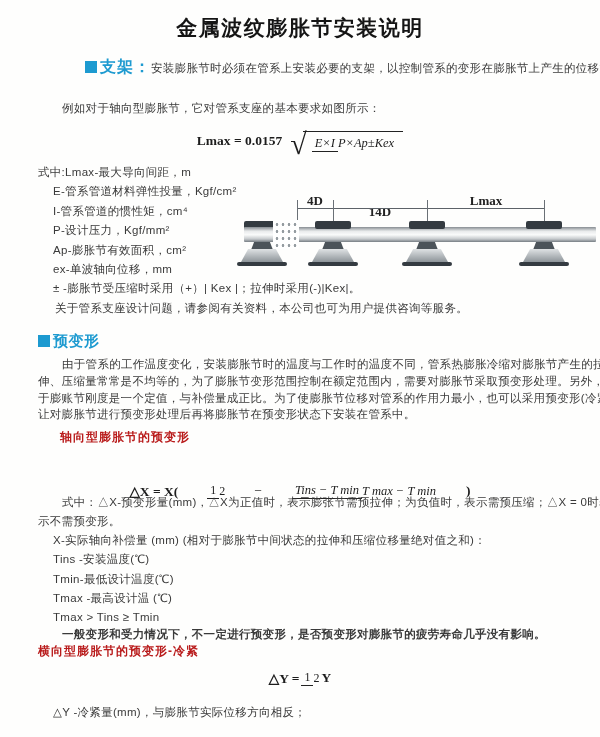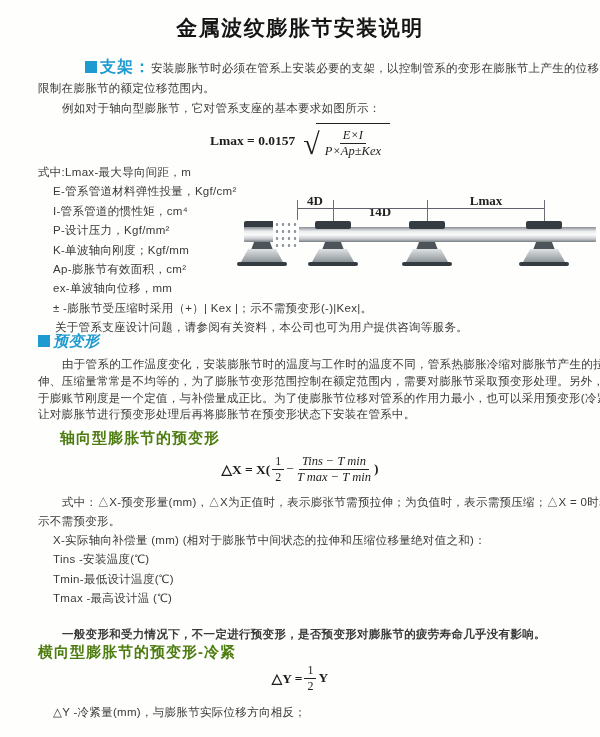--- a/index.html
+++ b/index.html
@@ -7,29 +7,29 @@
     width:600px;height:737px;background:#fdfdfb;overflow:hidden;
     font-family:"Liberation Sans",sans-serif;color:#3c3c3c;position:relative;
   }
   .page{position:absolute;inset:0;background:#fefefd;}
   .abs{position:absolute;white-space:nowrap;}
   .title{top:14px;left:0;width:600px;text-align:center;font-size:21px;font-weight:bold;
          color:#151515;letter-spacing:1.5px;}
   .body-txt{font-size:11.5px;color:#3a3a3a;letter-spacing:0.3px;}
   .sq{display:inline-block;width:12px;height:12px;background:#1d9ad0;margin-right:3px;vertical-align:-1px;}
   .inline-head{font-size:16px;font-weight:bold;color:#1d9ad0;letter-spacing:1px;margin-right:0;}
-  .sec-head{font-size:15px;font-weight:bold;color:#1d9ad0;letter-spacing:0.5px;font-style:italic;}
-  .sub-head{font-size:15px;font-weight:bold;color:#4d7c0f;letter-spacing:1px;}
+  .sec-head{font-size:15px;font-weight:bold;color:#1d9ad0;letter-spacing:0.5px;}
+  .sub-head{font-size:12px;font-weight:bold;color:#b91c1c;letter-spacing:1px;}
 
   
   .formula{position:absolute;left:0;width:600px;display:flex;justify-content:center;align-items:center;
            font-family:"Liberation Serif",serif;color:#1d1d1d;font-size:13.5px;white-space:nowrap;}
   .fb{font-weight:bold;}
   .it{font-style:italic;}
-  .frac{display:inline-flex;flex-direction:column;align-items:center;line-height:1.2;font-size:12.5px;margin:0 3px;justify-content:center;}
+  .frac{display:inline-flex;flex-direction:row;align-items:center;line-height:1.2;font-size:12.5px;margin:0 3px;justify-content:center;}
   .frac>:first-child{border-bottom:1.2px solid #222;padding:0 3px 0 3px;}
   .frac.sm{font-size:12px;margin:0 2px;}
   .radical{font-size:30px;font-weight:normal;line-height:0.85;margin:0 -4px 0 8px;transform:translateY(3px);}
   .radicand{border-top:1.4px solid #222;display:inline-block;padding:3px 6px 0 6px;}
 
   
   .defs{line-height:19.4px;}
   .defs .ind{margin-left:15px;}
   .defs .ind2{margin-left:17px;}
   .defs2{line-height:19.3px;}
@@ -62,43 +62,41 @@
 </head>
 <body>
 
 <div class="page">
 
   <div class="abs title">金属波纹膨胀节安装说明</div>
 
   <div class="abs body-txt" style="top:57px;left:85px;">
     <span class="sq"></span><span class="inline-head">支架：</span><span>安装膨胀节时必须在管系上安装必要的支架，以控制管系的变形在膨胀节上产生的位移方向并</span>
   </div>
-  <div class="abs body-txt" style="top:81px;left:38px;">限制在膨胀节的额定位移范围内。</div>
   <div class="abs body-txt" style="top:101px;left:62px;">例如对于轴向型膨胀节，它对管系支座的基本要求如图所示：</div>
 
   <div class="formula" style="top:120px;height:42px;">
     <span class="fb">Lmax = 0.0157</span>
     <span class="radical">√</span>
     <span class="radicand">
       <span class="frac">
         <span class="it">E×I</span>
         <span class="it">P×Ap±Kex</span>
       </span>
     </span>
   </div>
 
   <div class="abs body-txt defs" style="top:163px;left:38px;">
     <div>式中:Lmax-最大导向间距，m</div>
     <div class="ind">E-管系管道材料弹性投量，Kgf/cm²</div>
     <div class="ind">I-管系管道的惯性矩，cm⁴</div>
     <div class="ind">P-设计压力，Kgf/mm²</div>
-    <div class="ind">K-单波轴向刚度；Kgf/mm</div>
     <div class="ind">Ap-膨胀节有效面积，cm²</div>
     <div class="ind">ex-单波轴向位移，mm</div>
-    <div class="ind">± -膨胀节受压缩时采用（+）| Kex |；示不需预变形(-)|Kex|。</div>
+    <div class="ind">± -膨胀节受压缩时采用（+）| Kex |；拉伸时采用(-)|Kex|。</div>
     <div class="ind2">关于管系支座设计问题，请参阅有关资料，本公司也可为用户提供咨询等服务。</div>
   </div>
 
   <div class="diagram">
     <div class="dlabel" style="left:72px;">4D</div>
     <div class="dlabel" style="left:137px;margin-top:11px;">14D</div>
     <div class="dlabel" style="left:243px;">Lmax</div>
     <div class="dim-h"></div>
     <div class="tick t1"></div>
     <div class="tick t2"></div>
@@ -140,21 +138,21 @@
   </div>
   <div class="abs body-txt para" style="top:356px;left:38px;">
     <div class="first">由于管系的工作温度变化，安装膨胀节时的温度与工作时的温度不同，管系热膨胀冷缩对膨胀节产生的拉</div>
     <div>伸、压缩量常常是不均等的，为了膨胀节变形范围控制在额定范围内，需要对膨胀节采取预变形处理。另外，由</div>
     <div>于膨账节刚度是一个定值，与补偿量成正比。为了使膨胀节位移对管系的作用力最小，也可以采用预变形(冷紧)方</div>
     <div>让对膨胀节进行预变形处理后再将膨胀节在预变形状态下安装在管系中。</div>
   </div>
 
   <div class="abs sub-head" style="top:429px;left:60px;">轴向型膨胀节的预变形</div>
 
-  <div class="formula" style="top:450px;height:38px;">
+  <div class="formula" style="top:472px;height:38px;gap:27px;">
     <span class="fb">△X = X(</span>
     <span class="frac sm">
       <span>1</span>
       <span>2</span>
     </span>
     <span>−</span>
     <span class="frac">
       <span class="it">Tins − T min</span>
       <span class="it">T max − T min</span>
     </span>
@@ -162,20 +160,21 @@
   </div>
 
   <div class="abs body-txt" style="top:495px;left:62px;">式中：△X-预变形量(mm)，△X为正值时，表示膨张节需预拉伸；为负值时，表示需预压缩；△X = 0时表</div>
   <div class="abs body-txt" style="top:514px;left:38px;">示不需预变形。</div>
 
   <div class="abs body-txt defs2" style="top:531px;left:53px;">
     <div>X-实际轴向补偿量 (mm) (相对于膨胀节中间状态的拉伸和压缩位移量绝对值之和)：</div>
     <div>Tins -安装温度(℃)</div>
     <div>Tmin-最低设计温度(℃)</div>
     <div>Tmax -最高设计温 (℃)</div>
+    <div>Tmax &gt; Tins ≥ Tmin</div>
   </div>
   <div class="abs body-txt" style="top:627px;left:62px;font-weight:bold;">一般变形和受力情况下，不一定进行预变形，是否预变形对膨胀节的疲劳寿命几乎没有影响。</div>
 
   <div class="abs sub-head" style="top:643px;left:38px;">横向型膨胀节的预变形-冷紧</div>
 
   <div class="formula" style="top:660px;height:36px;">
     <span class="fb">△Y =</span>
     <span class="frac sm">
       <span>1</span>
       <span>2</span>

